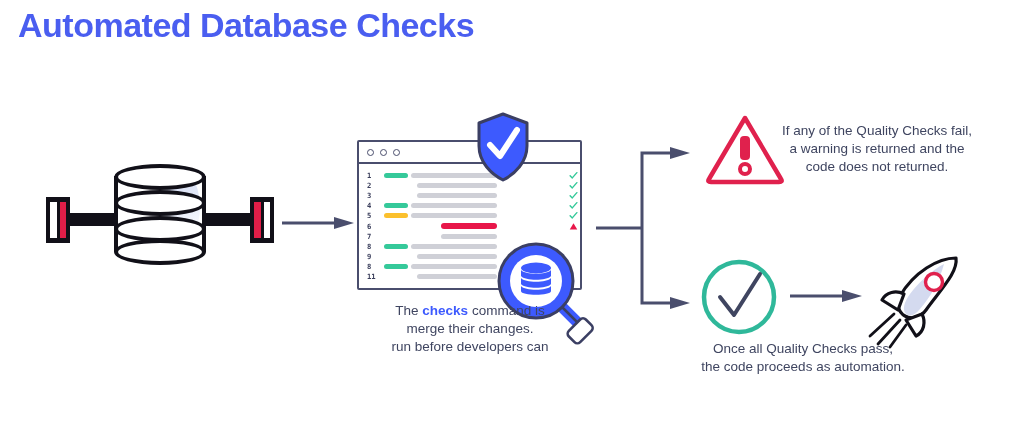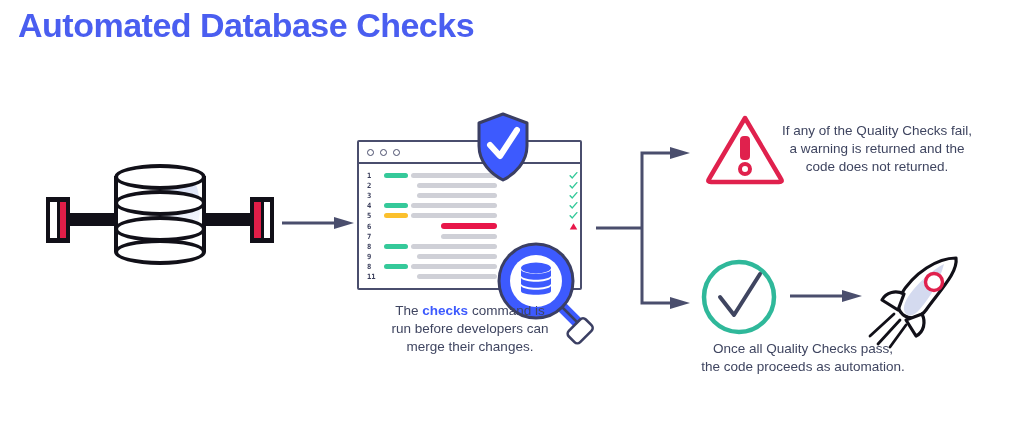--- a/index.html
+++ b/index.html
@@ -361,22 +361,22 @@
       <ellipse cx="41" cy="28" rx="15" ry="5.4"></ellipse>
       <path d="M26 30 C30 35 52 35 56 30 L56 36 C52 41 30 41 26 36 Z"></path>
       <path d="M26 38 C30 43 52 43 56 38 L56 44 C52 49 30 49 26 44 Z"></path>
       <path d="M26 46 C30 51 52 51 56 46 L56 51 C56 56 26 56 26 51 Z"></path>
     </g>
   </svg>
 </div>
 
 <div class="caption" id="caption-code">
   <div><span>The </span><b>checks</b><span> command is</span></div>
+  <div>merge their changes.</div>
   <div>run before developers can</div>
-  <div>merge their changes.</div>
 </div>
 
 <svg id="branch" viewBox="0 0 110 175">
   <path d="M0 88 L46 88" stroke="#4a4e6d" stroke-width="3" fill="none"></path>
   <path d="M46 88 L46 13 L78 13" stroke="#4a4e6d" stroke-width="3" fill="none"></path>
   <path d="M46 88 L46 163 L78 163" stroke="#4a4e6d" stroke-width="3" fill="none"></path>
   <polygon points="74,7 94,13 74,19" fill="#4a4e6d"></polygon>
   <polygon points="74,157 94,163 74,169" fill="#4a4e6d"></polygon>
 </svg>
 

